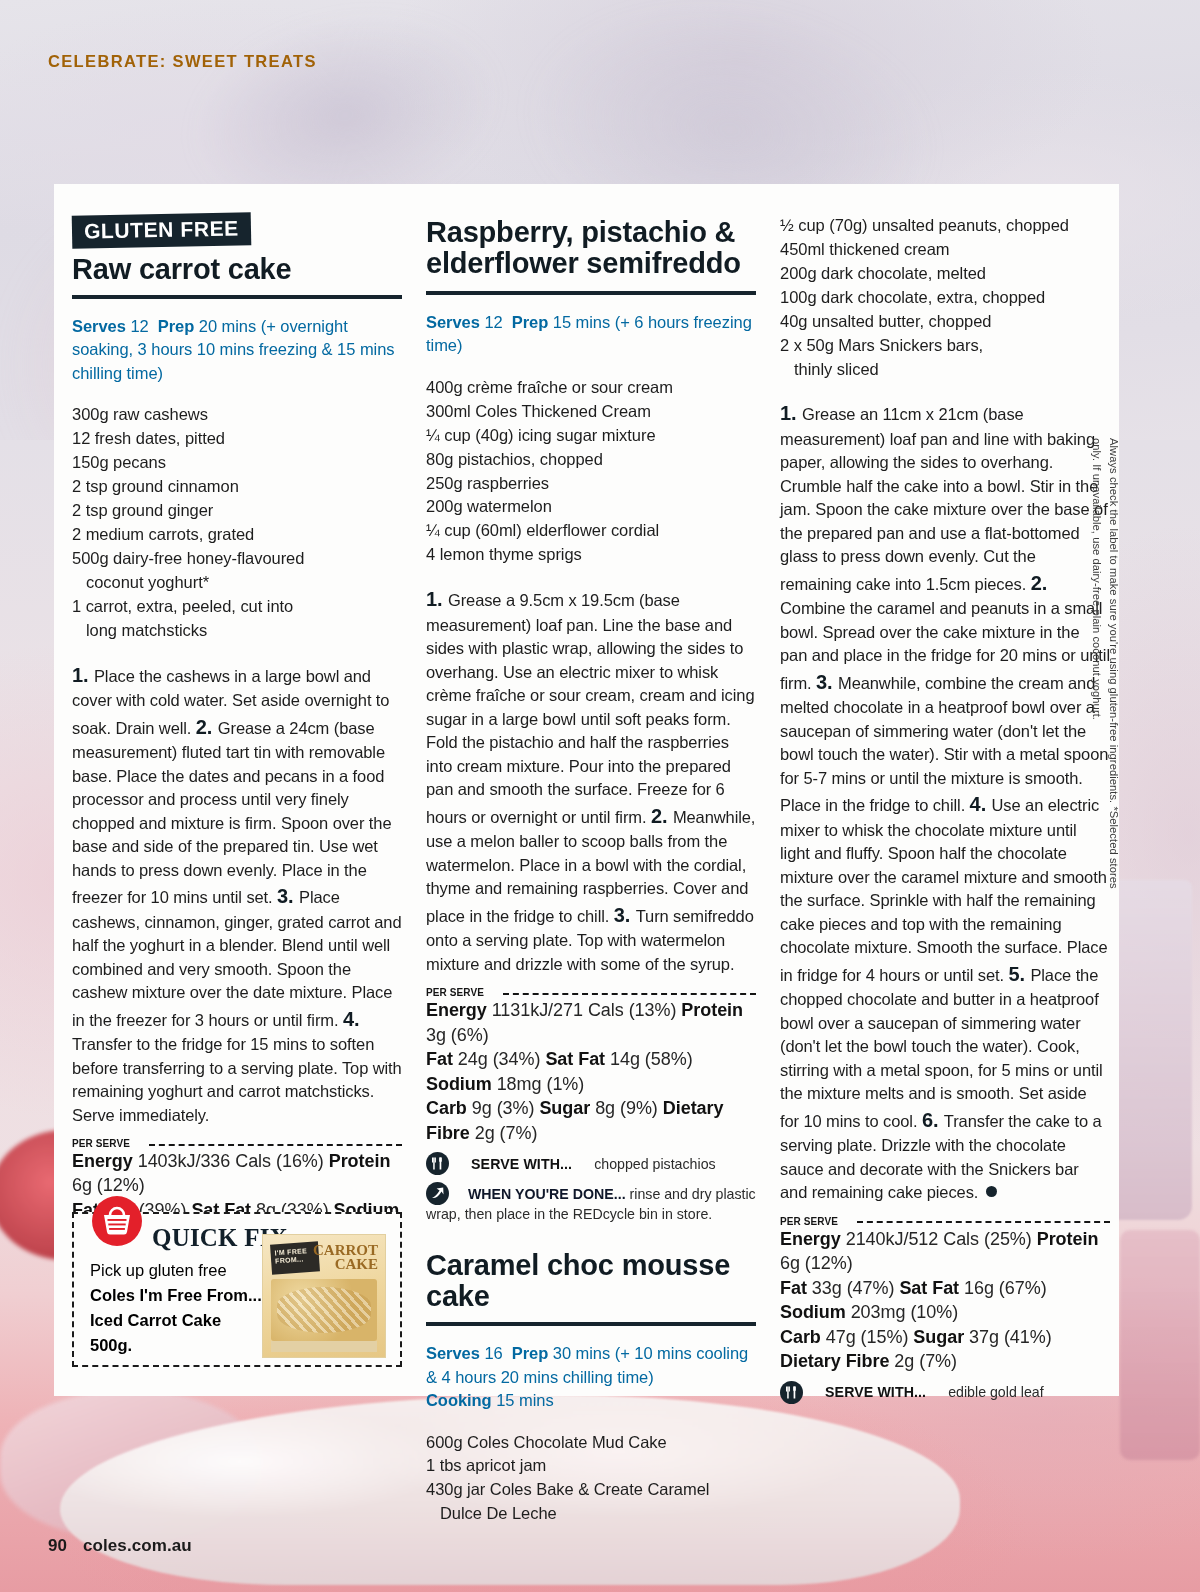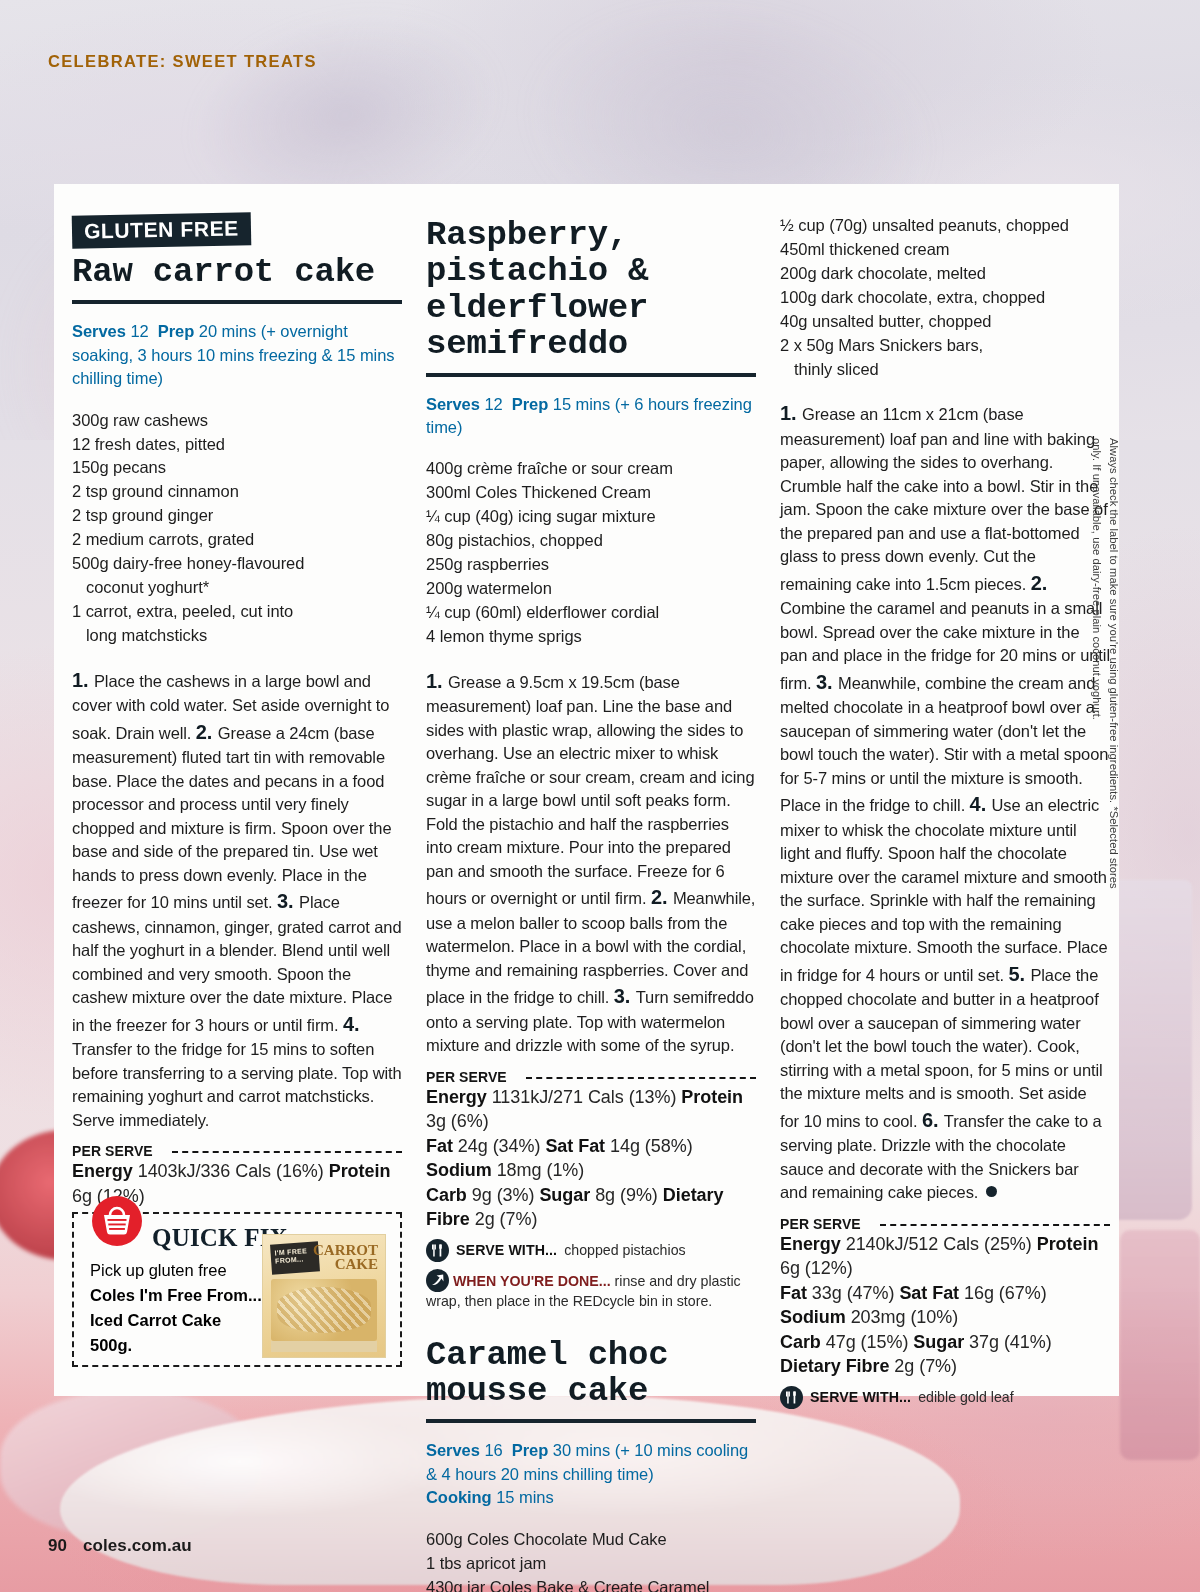--- a/index.html
+++ b/index.html
@@ -103,23 +103,23 @@
   
   .gf-badge {
     display: inline-block;
     background: #16242d; color: #ffffff;
     font-size: 21px; font-weight: 700; letter-spacing: .6px;
     padding: 4px 12px 5px 12px;
     transform: rotate(-1.1deg);
     margin-bottom: 4px;
   }
   .recipe-title {
-    font-family: Liberation Mono, monospace;
+    font-family: Liberation Sans, sans-serif;
     font-weight: 700;
-    font-size: 34px;
+    font-size: 29px;
     line-height: 1.07;
     color: #111c23;
     letter-spacing: -0.2px;
     margin-top: 3px;
   }
   .title-rule {
     height: 4px; background: #16242d; margin: 10px 0 16px 0;
   }
   .serves-line {
     font-size: 16.5px; line-height: 1.42; color: #0369a1;
@@ -141,39 +141,39 @@
   }
   .end-dot {
     display: inline-block; width: 11px; height: 11px; border-radius: 50%;
     background: #16242d; vertical-align: 1px; margin-left: 3px;
   }
 
   
   .per-serve { margin-top: 11px; }
   .ps-head {
     display: flex; align-items: center; gap: 17px;
-    font-size: 14px; font-weight: 700; color: #141414; letter-spacing: .1px;
+    font-size: 10px; font-weight: 700; color: #141414; letter-spacing: .1px;
   }
   .ps-dashes {
     flex: 1; height: 0;
     border-top: 2px dashed #141414;
     margin-left: 2px; position: relative; top: 1px;
   }
   .ps-line {
     font-size: 18px; line-height: 1.36; color: #262626; letter-spacing: -0.05px;
   }
   .ps-line b { font-weight: 700; color: #111; }
 
   .tipline {
-    display: flex; align-items: center; gap: 7px;
+    display: flex; align-items: center; gap: 22px;
     margin-top: 7px; font-size: 14.2px; color: #2b2b2b;
   }
   .tipline .lbl { font-weight: 700; color: #111; letter-spacing: .1px; }
   .tip-wrap { margin-top: 7px; font-size: 14.2px; color: #2b2b2b; line-height: 1.35; }
-  .tip-wrap .lbl { font-weight: 700; color: #7f1d1d; }
+  .tip-wrap .lbl { font-weight: 700; color: #0f172a; margin-left: 15px; }
   .badge-icon {
     flex: 0 0 auto; width: 23px; height: 23px; border-radius: 50%;
     background: #16242d; position: relative; display: inline-block;
     vertical-align: -6px;
   }
   .badge-icon svg { position: absolute; left: 0; top: 0; }
 
   
   .quickfix {
     position: absolute; left: 18px; top: 1028px; width: 330px; height: 155px;

